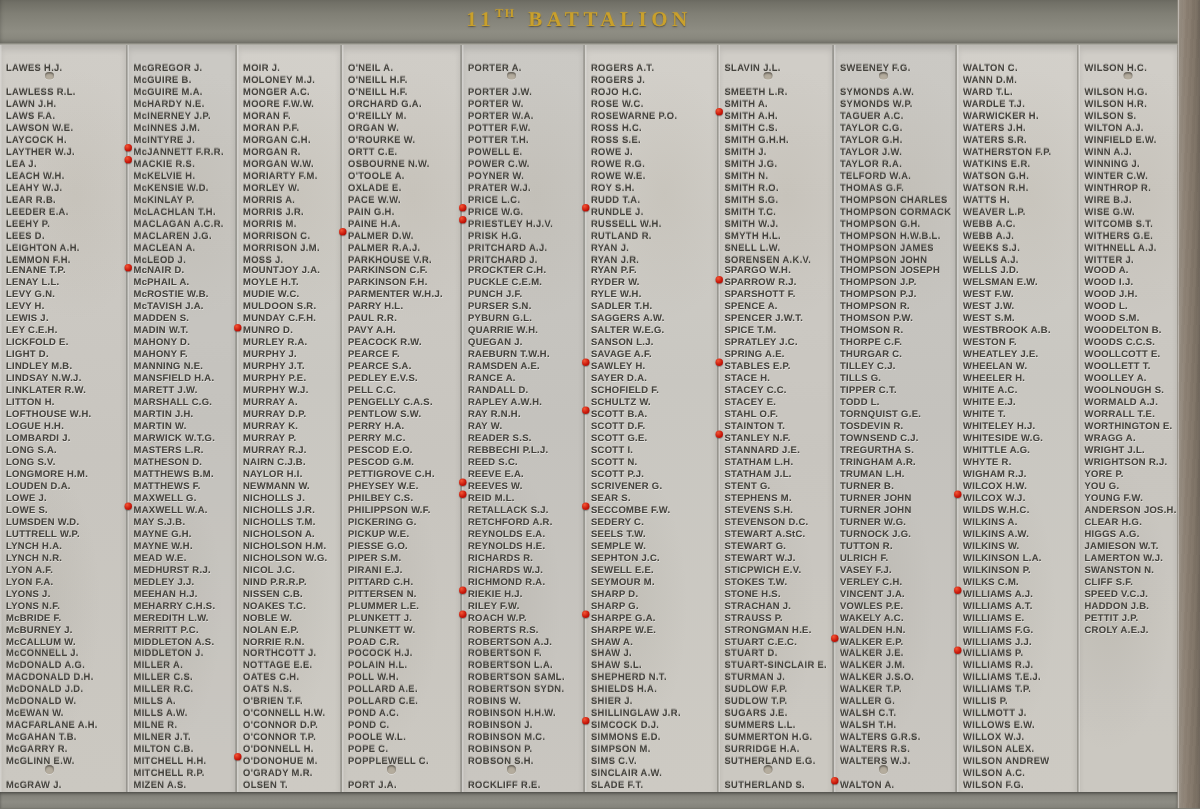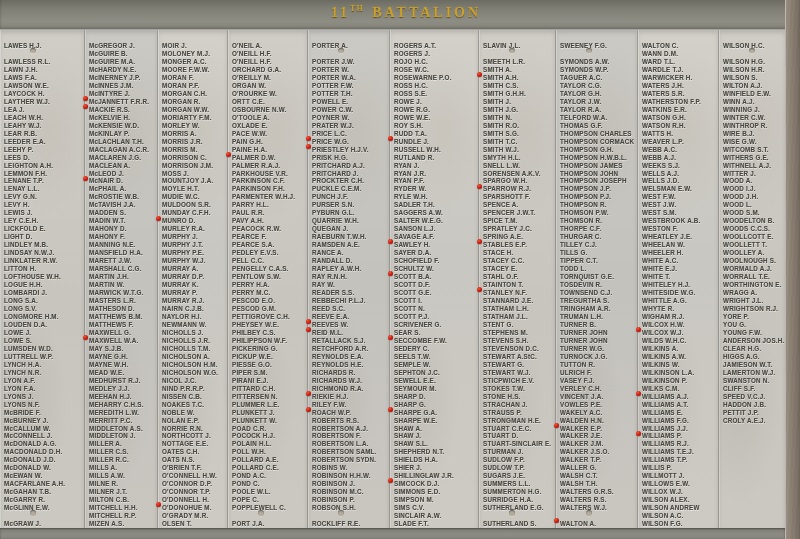--- a/index.html
+++ b/index.html
@@ -7,21 +7,21 @@
          font-family:"Liberation Sans", sans-serif;
          background:#8b8a82;}
   
   .band{position:relative;height:30px;
         background:linear-gradient(180deg,#6d6c63 0%,#807f75 30%,#8e8d83 70%,#85847a 100%);
         box-shadow:inset 0 -2px 3px rgba(0,0,0,.25);}
   .band:after{content:"";position:absolute;left:0;right:0;bottom:0;height:1px;background:rgba(235,233,226,.5);}
   .title{position:absolute;left:0;width:772px;top:4px;text-align:center;
          font-family:"Liberation Serif", serif;font-weight:700;font-size:14px;
          letter-spacing:3px;color:#c9a02c;
-         text-shadow:0 1px 1px rgba(0,0,0,.45), 0 0 2px rgba(255,214,90,.25);padding-left:20px;}
+         text-shadow:0 1px 1px rgba(0,0,0,.45), 0 0 2px rgba(255,214,90,.25);}
   .title sup{font-size:8px;letter-spacing:1px;vertical-align:6px;margin-right:2px;}
   
   .wall{position:relative;display:flex;height:498px;align-items:stretch;}
   .panel{position:relative;height:100%;box-sizing:border-box;
          border-left:1px solid rgba(72,70,62,.38);
          box-shadow:inset 1px 0 0 rgba(255,255,255,.3), inset 0 3px 4px rgba(0,0,0,.12);}
   .panel:first-child{border-left:none;}
   .panel.v0{background:linear-gradient(180deg,#d0cdc7,#c8c5bf 55%,#cbc8c1);}
   .panel.v1{background:linear-gradient(180deg,#cbc9c4,#c4c2bd 50%,#c9c6c0);}
   .panel.v2{background:linear-gradient(180deg,#d3d0ca,#c9c7c1 45%,#cdcac3);}

